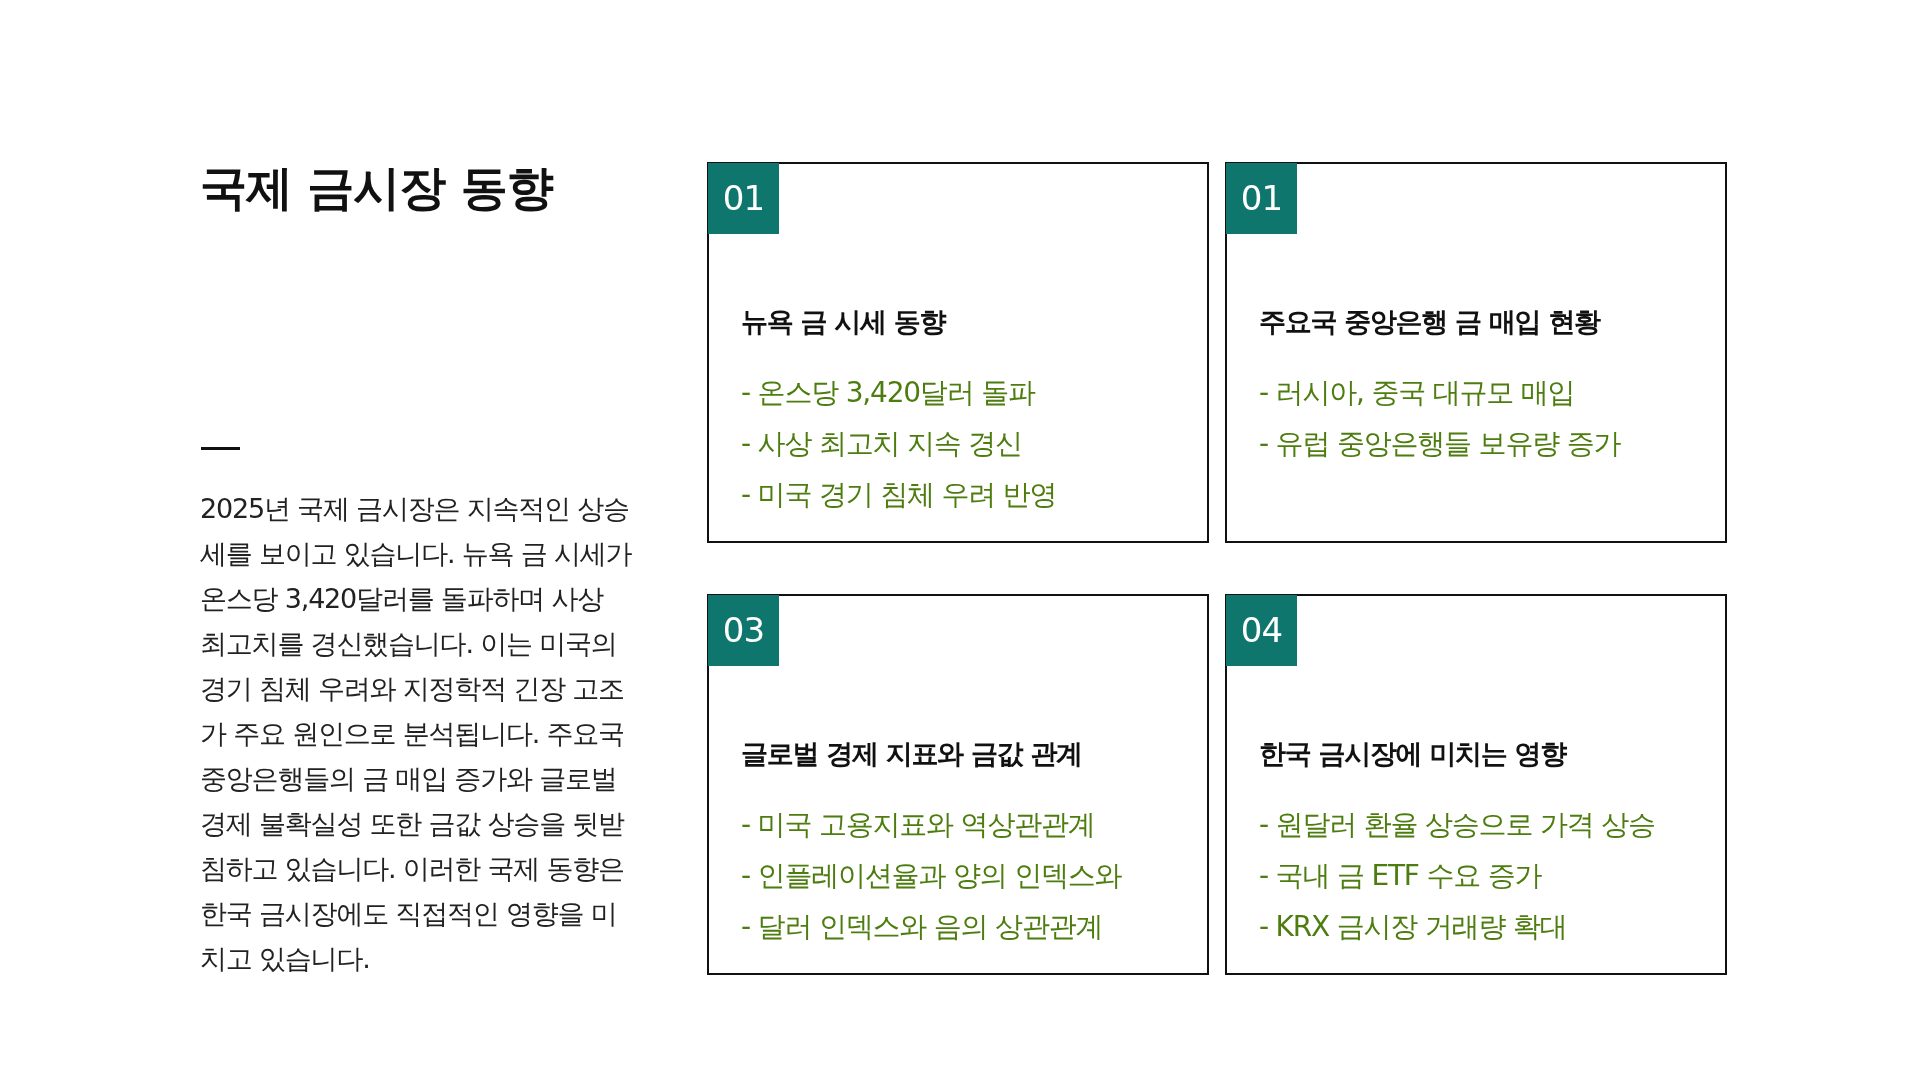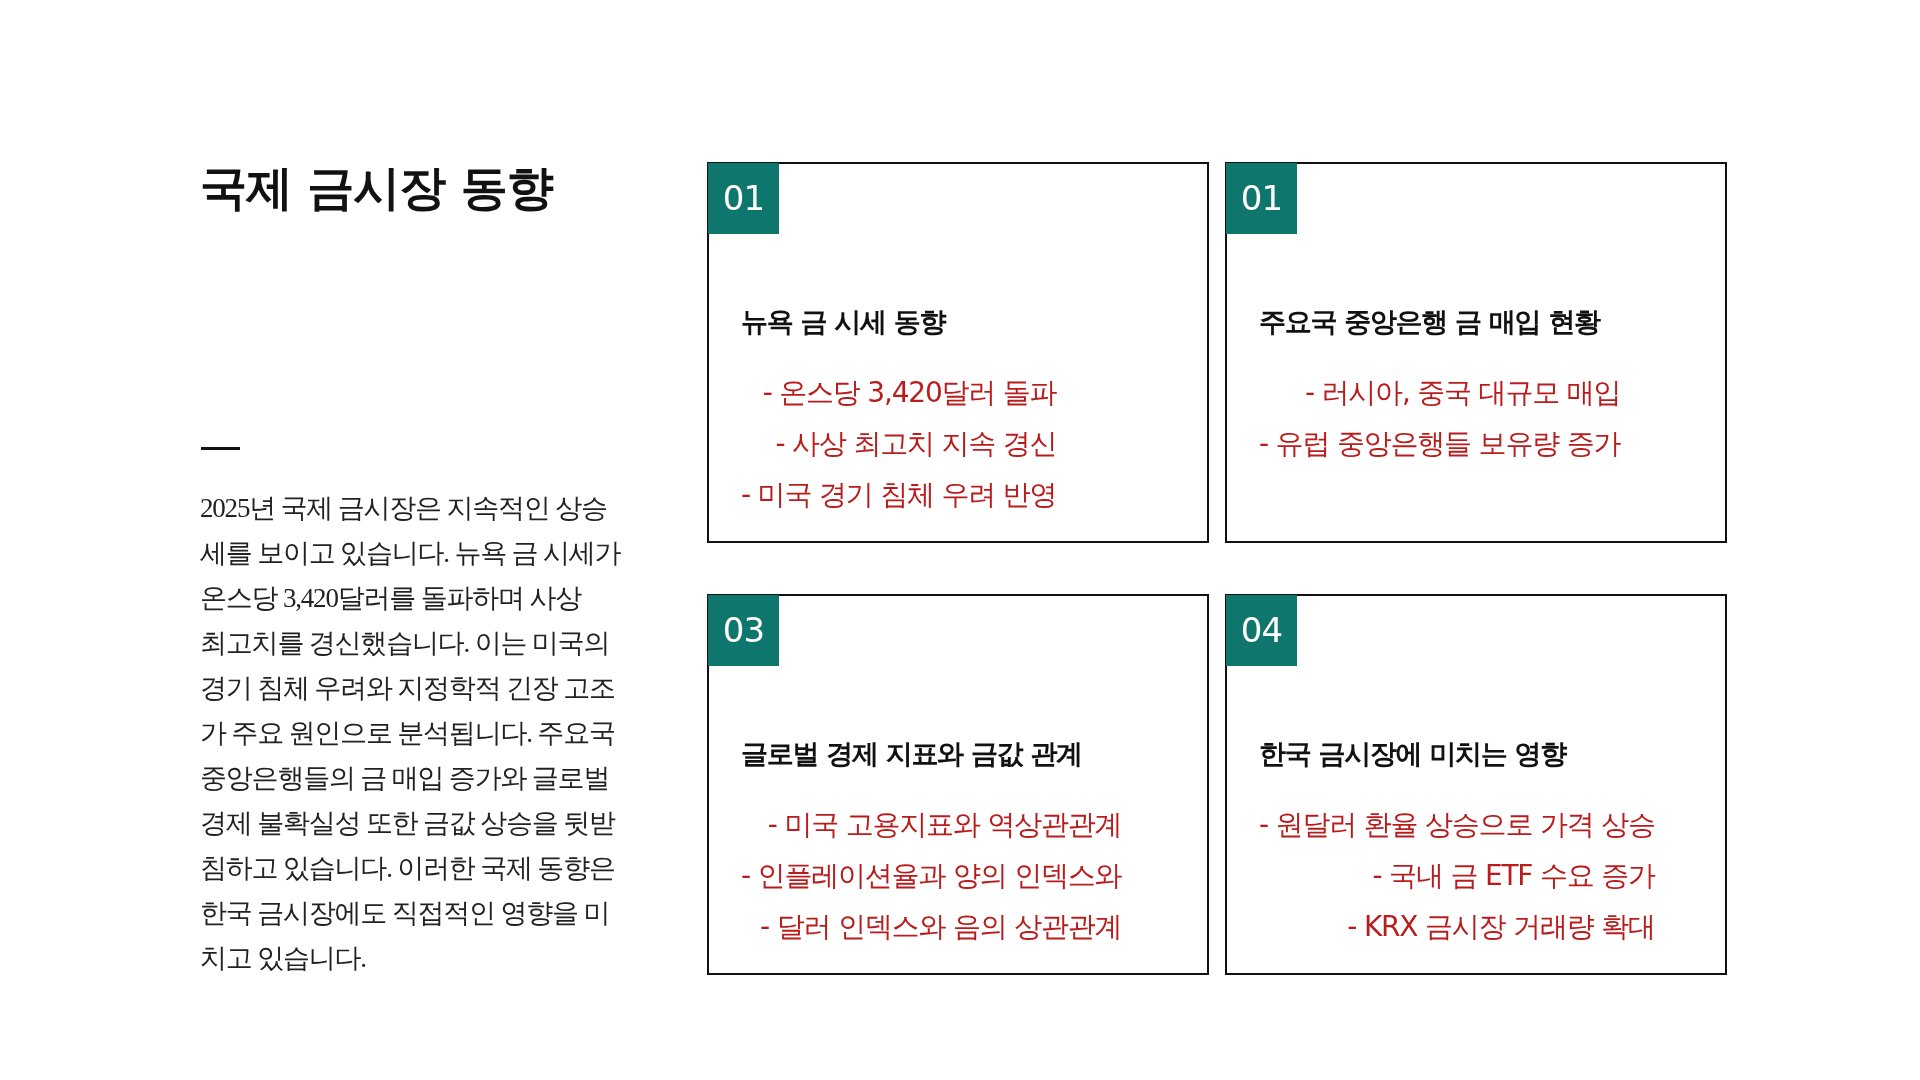--- a/index.html
+++ b/index.html
@@ -21,21 +21,21 @@
       position: absolute; left: 201px; top: 423px;
       width: 39px; height: 3px; background: #111111;
     }
     .paragraph {
       position: absolute; left: 200px; top: 462px;
       width: 460px;
       font-size: 27px; line-height: 45px; letter-spacing: -1.2px;
       color: #222222;
       word-break: keep-all;
     }
-    .paragraph .ln { display: block; white-space: nowrap; font-family: Liberation Serif, serif; }
+    .paragraph .ln { display: block; white-space: nowrap; }
 
     .card {
       position: absolute;
       width: 502px; height: 381px;
       border: 2.5px solid #111111;
       background: #ffffff;
     }
     .card.c1 { left: 707px; top: 138px; }
     .card.c2 { left: 1225px; top: 138px; }
     .card.c3 { left: 707px; top: 570px; }
@@ -53,21 +53,21 @@
       position: absolute; left: 32px; top: 136px;
       font-size: 27px; line-height: 44px; letter-spacing: -1.3px;
       color: #111111; white-space: nowrap;
     }
     .bullets {
       position: absolute; left: 32px; top: 203px;
       list-style: none;
     }
     .bullets li {
       font-size: 28px; line-height: 51px; letter-spacing: -1.2px;
-      color: #b91c1c; white-space: nowrap; text-align: right;
+      color: #4d7c0f; white-space: nowrap;
     }
   </style>
 </head>
 <body>
 
 <div class="slide">
 
   <h1 class="title">국제 금시장 동향</h1>
 
   <div class="divider"></div>

